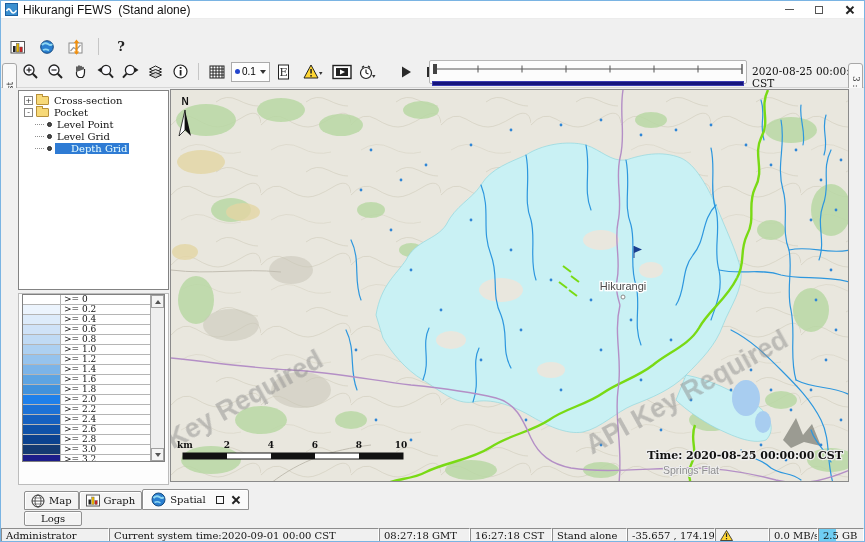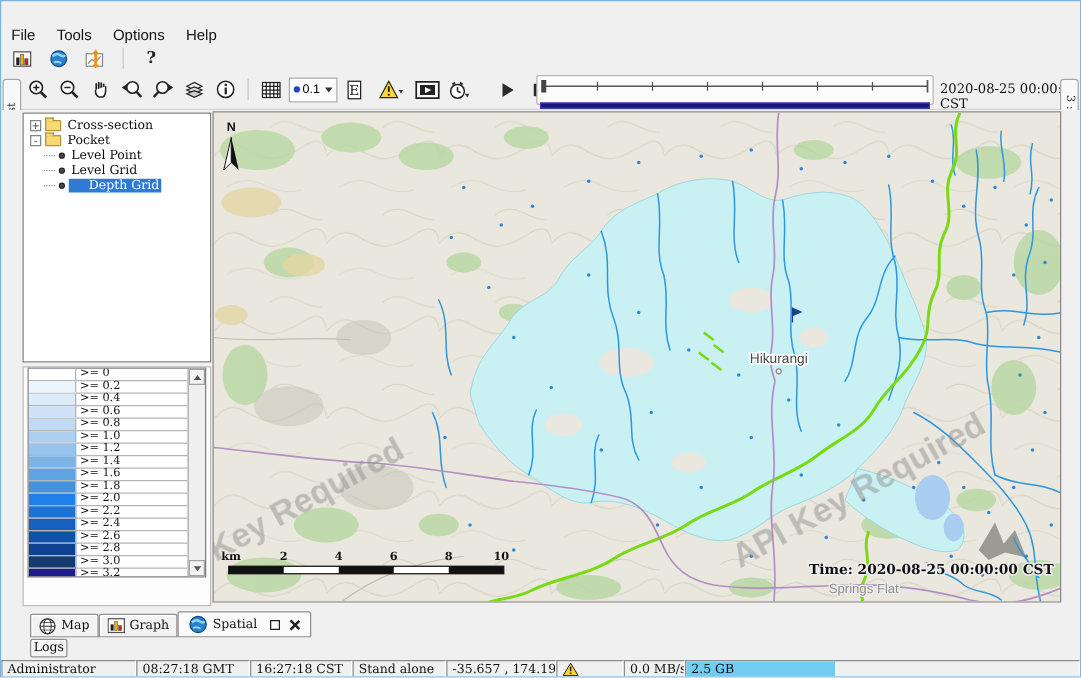--- a/index.html
+++ b/index.html
@@ -86,42 +86,54 @@
     display:flex;align-items:flex-end;gap:0;padding-left:23px;}
   .btab{display:flex;align-items:center;gap:4px;border:1px solid #909090;background:#f3f3f3;
     height:19px;padding:0 6px;font-family:"DejaVu Serif",serif;font-size:10px;color:#111;
     box-shadow:inset 1px 1px 0 #ffffff;border-radius:2px 2px 0 0;}
   .btab.active{background:#fafafa;height:21px;padding:0 8px;}
   .x-icon{position:relative;width:8px;height:8px;}
   .x-icon::before,.x-icon::after{content:'';position:absolute;left:3.5px;top:-1px;width:1.6px;
     height:10px;background:#222;}
   .x-icon::before{transform:rotate(45deg);} .x-icon::after{transform:rotate(-45deg);}
   .logsrow{position:absolute;left:0;top:509px;width:100%;height:18px;background:#f0f0f0;}
-  .logs-btn{position:absolute;left:23px;top:1px;height:15px;padding:0 2px;border:1px solid #909090;
+  .logs-btn{position:absolute;left:23px;top:1px;height:15px;padding:0 16px;border:1px solid #909090;
     background:#f3f3f3;box-shadow:inset 1px 1px 0 #fff;font-family:"DejaVu Serif",serif;
     font-size:10px;color:#111;display:flex;align-items:center;border-radius:2px;}
   .statusbar{position:absolute;left:0;top:527px;width:100%;height:15px;background:#f0f0f0;
     display:flex;font-family:"DejaVu Serif",serif;font-size:10px;color:#111;}
   .cell{border:1px solid;border-color:#8d8d8d #ffffff #ffffff #8d8d8d;height:100%;
     display:flex;align-items:center;padding:0 4px;white-space:nowrap;overflow:hidden;position:relative;}
   .mem-fill{position:absolute;left:0;top:0;bottom:0;width:38%;background:#6fcdf2;}
   .mem-text{position:relative;}
 </style>
 </head>
 <body>
 
 <div class="window">
 
-
-  <div class="menubar">
-    <span>File</span>
-    <span>Tools</span>
-    <span>Options</span>
-    <span>Help</span>
-  </div>
+  <div class="titlebar">
+    <svg class="app-icon" viewBox="0 0 13 13">
+      <rect x="0.5" y="0.5" width="12" height="12" fill="#3a8fd0" stroke="#1a5fa0"></rect>
+      <path d="M1.5,8 C3,5.2 4.5,5.2 6,8 C7.5,10.8 9,10.8 11.5,7.4" stroke="#ffffff" stroke-width="1.6" fill="none"></path>
+    </svg>
+    <span class="title-text">Hikurangi FEWS  (Stand alone)</span>
+    <div class="win-ctrls">
+      <div class="win-btn">
+          <div class="glyph-min"></div>
+        </div>
+      <div class="win-btn">
+          <div class="glyph-max"></div>
+        </div>
+      <div class="win-btn">
+          <div class="x-icon"></div>
+        </div>
+    </div>
+  </div>
+
 
   <div class="toolbar1">
     <div class="tb-btn">
       <svg width="16" height="16" viewBox="0 0 16 16">
         <rect x="1" y="2.5" width="13.5" height="11.5" fill="#fff" stroke="#555"></rect>
         <rect x="3" y="7" width="2.6" height="6" fill="#222"></rect>
         <rect x="6.4" y="4.5" width="2.6" height="8.5" fill="#e8b600" stroke="#555" stroke-width="0.5"></rect>
         <rect x="9.8" y="8" width="2.6" height="5" fill="#cc2222" stroke="#555" stroke-width="0.5"></rect>
       </svg>
     </div>
@@ -638,20 +650,21 @@
   </div>
 
   <div class="logsrow">
     <div class="logs-btn">
       <span>Logs</span>
     </div>
   </div>
 
   <div class="statusbar">
     <div class="cell" style="width:108px;">Administrator</div>
+    <div class="cell" style="width:270px;">Current system time:2020-09-01 00:00 CST</div>
     <div class="cell" style="width:91px;">08:27:18 GMT</div>
     <div class="cell" style="width:82px;">16:27:18 CST</div>
     <div class="cell" style="width:75px;">Stand alone</div>
     <div class="cell" style="width:88px;">-35.657 , 174.199</div>
     <div class="cell" style="width:54px;">
       <svg width="13" height="11" viewBox="0 0 13 11">
         <polygon points="6.5,0.5 12.5,10.5 0.5,10.5" fill="#ffd633" stroke="#222" stroke-width="0.8"></polygon>
         <rect x="5.9" y="3.2" width="1.2" height="3.8" fill="#222"></rect>
         <rect x="5.9" y="8" width="1.2" height="1.3" fill="#222"></rect>
       </svg>

